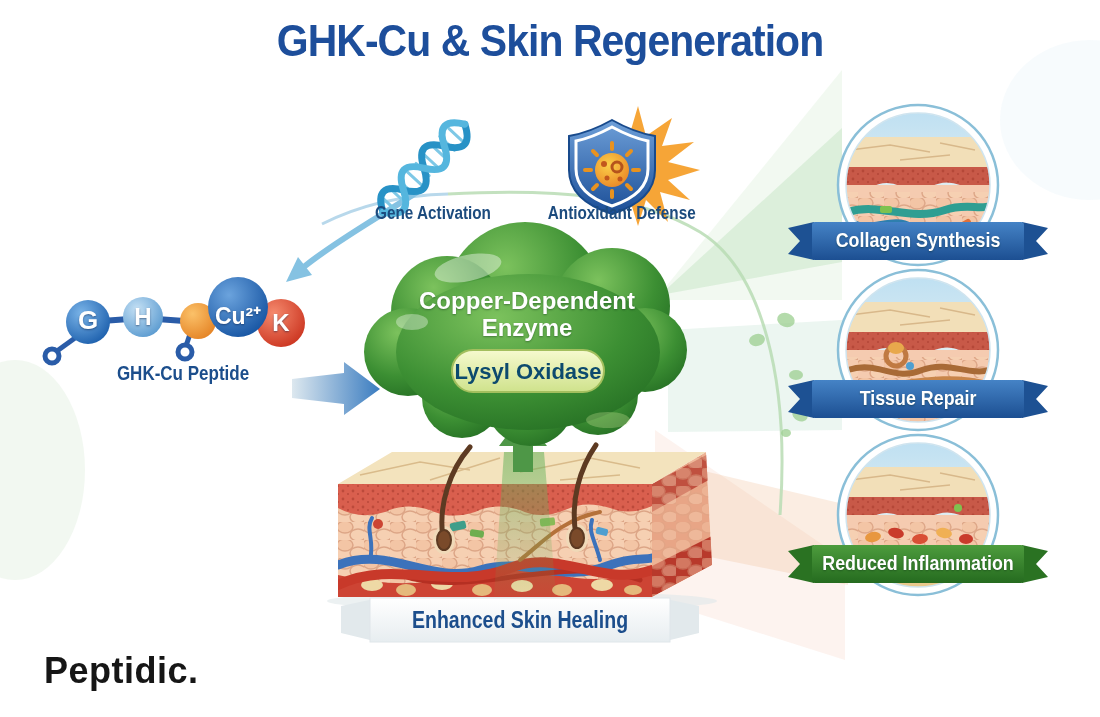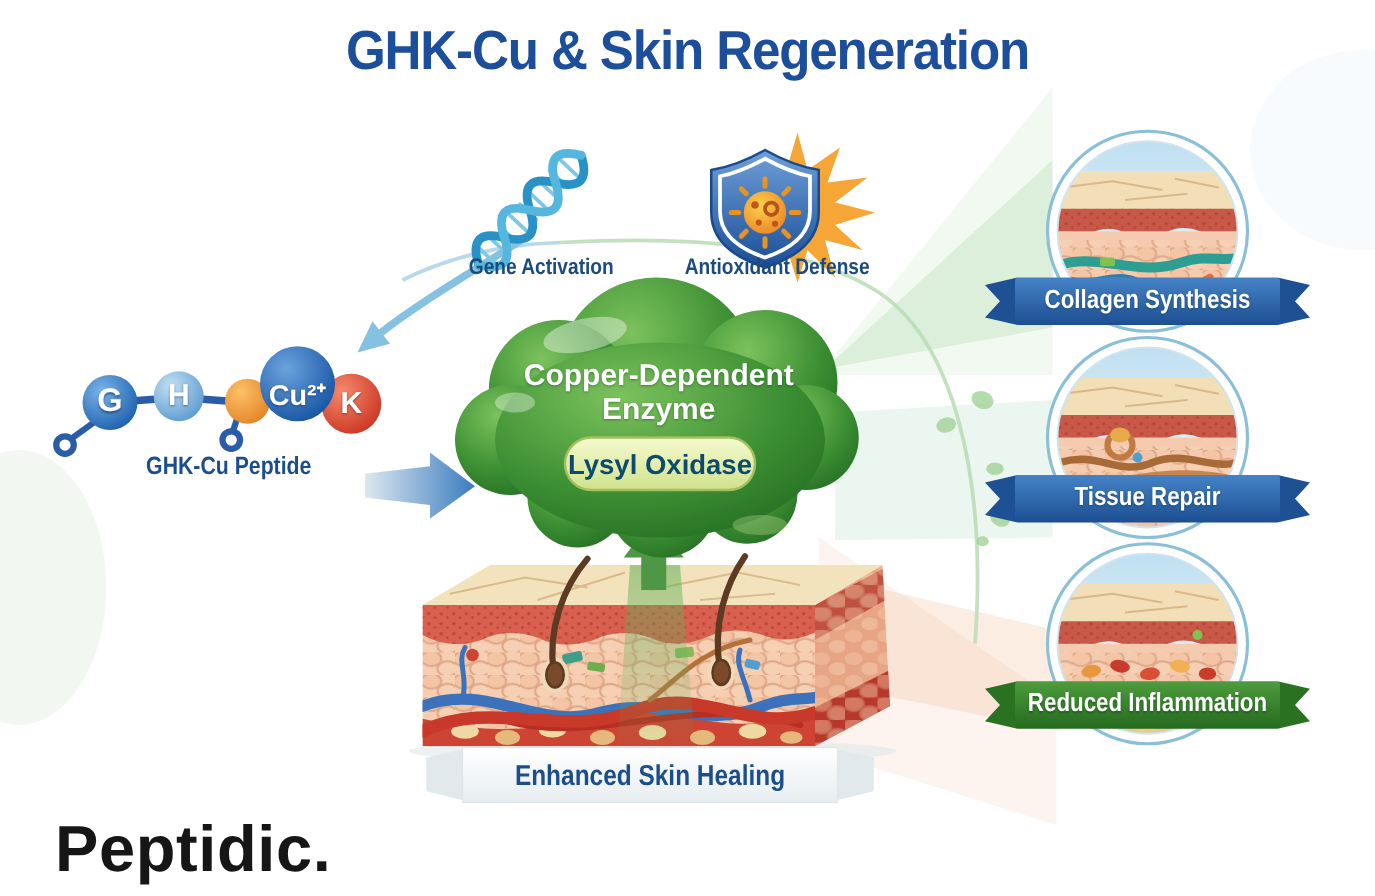--- a/index.html
+++ b/index.html
@@ -23,21 +23,21 @@
   #delivers{position:absolute;left:40px;top:399px;width:292px;height:37px;
             background:linear-gradient(180deg,#f6f9fb 0%,#e3ecf1 70%,#d8e4ec 100%);
             display:flex;align-items:center;justify-content:center;}
   #delivers span{font-weight:bold;font-size:19px;color:#1c4e8c;white-space:nowrap;
                  transform:scaleX(.88);}
   #cloud-lbl{left:407px;top:272px;width:240px;font-size:24px;line-height:1.12;white-space:normal;margin-top:16px;}
   #pill-lbl{left:452px;top:352px;width:152px;height:40px;line-height:40px;font-size:22px;color:#0c4a6e;}
   #skin-lbl{left:380px;top:607px;width:280px;font-size:23px;}
   .outcome-lbl{width:240px;left:798px;font-size:21px;}
   #out1{top:228px;} #out2{top:386px;} #out3{top:551px;}
-  #brand{left:44px;top:650px;font-size:52px;color:#161616;font-weight:bold;
+  #brand{left:44px;top:650px;font-size:36px;color:#161616;font-weight:bold;
          letter-spacing:.5px;text-align:left;}
 </style>
 </head>
 <body>
 
 <div id="stage">
 
 <svg class="layer" width="1100" height="717" viewBox="0 0 1100 717">
   <defs>
     <linearGradient id="bannerBlue" x1="0" y1="0" x2="0" y2="1">

